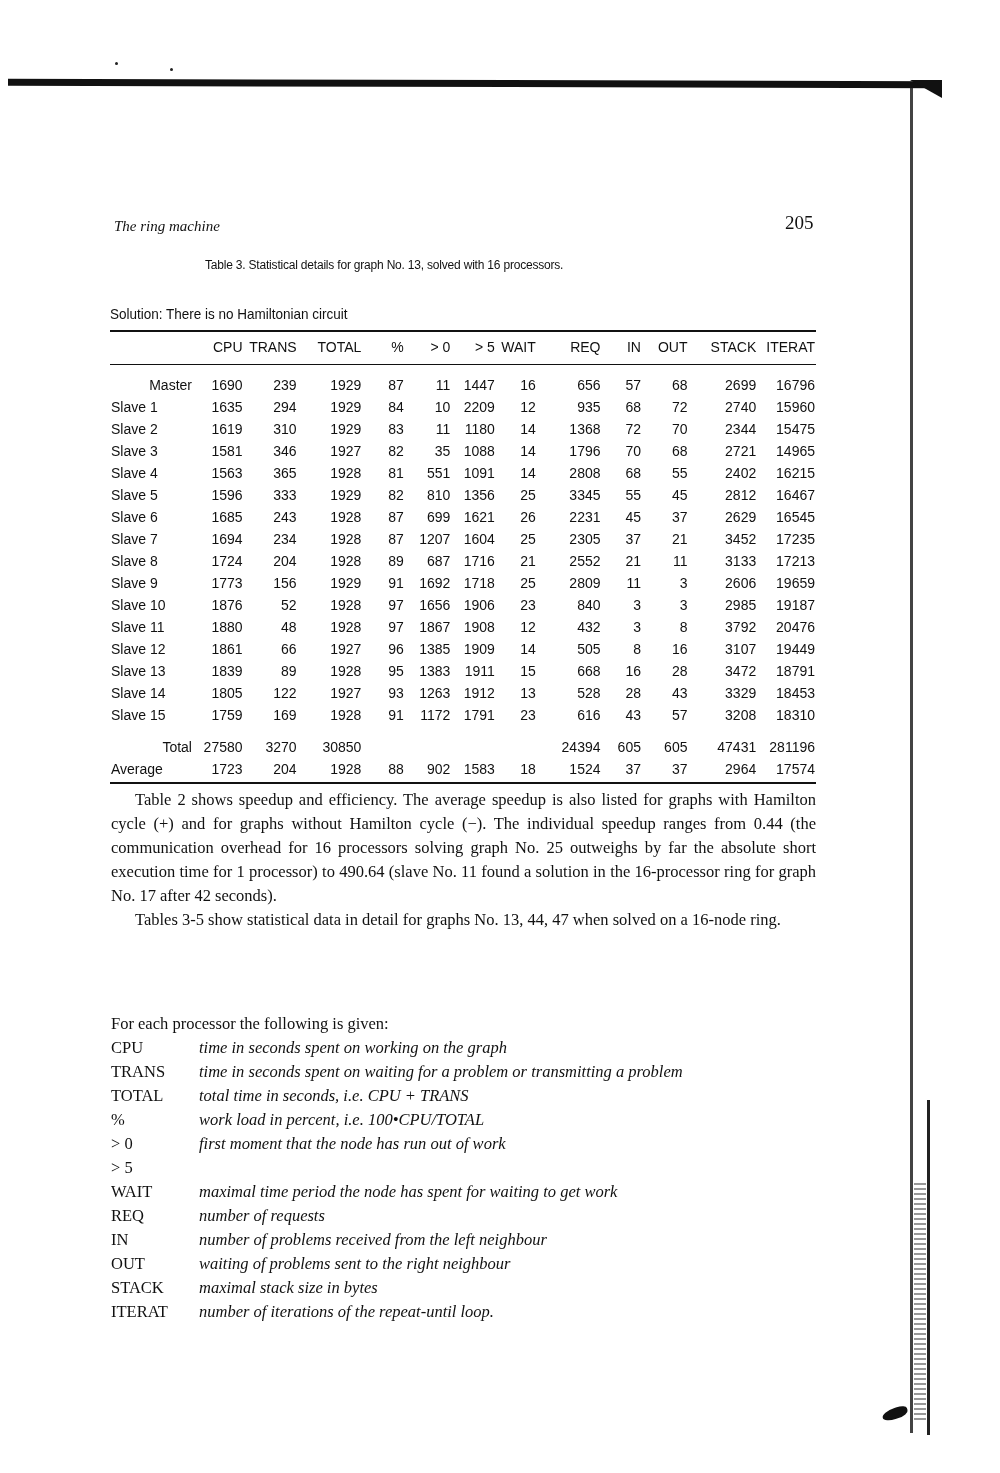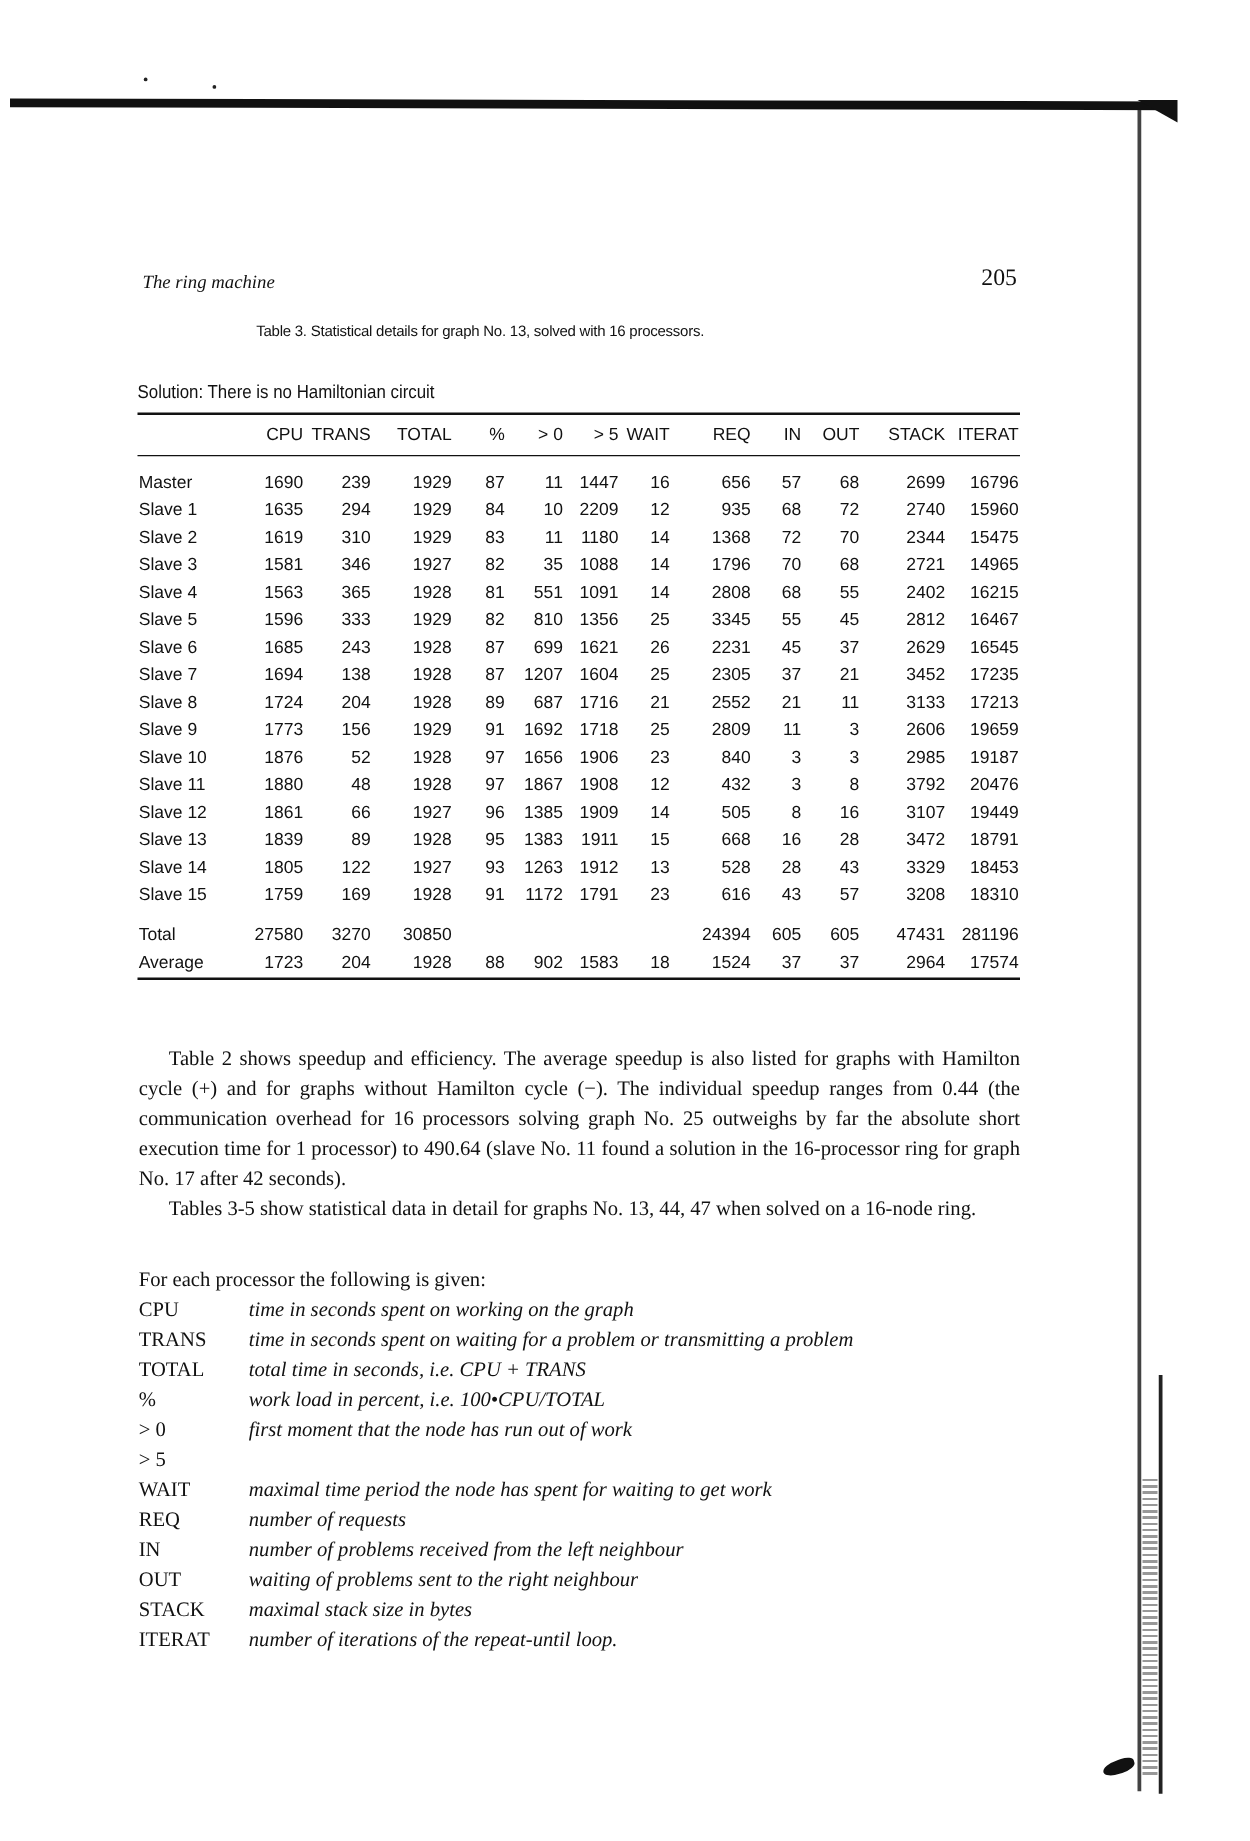--- a/index.html
+++ b/index.html
@@ -25,26 +25,26 @@
   .rule { position: absolute; left: 110px; width: 706px; background: #111; }
   .rule.top { top: 330px; height: 2px; }
   .rule.mid { top: 364px; height: 1px; }
   .rule.bottom { top: 782px; height: 2px; }
 
   table.stats { position: absolute; left: 108px; top: 336px; width: 710px; border-collapse: collapse;
                 font-family: "Liberation Sans", sans-serif; font-size: 14px; }
   table.stats th { font-weight: normal; text-align: right; padding: 2px 3px 8px 3px; height: 18px; white-space: nowrap; }
   table.stats td { text-align: right; padding: 0 3px; height: 22px; white-space: nowrap; }
   table.stats td.label, table.stats th.label { text-align: left; }
-  table.stats tr.gap td { padding-top: 10px; }
+  table.stats tr.gap td { padding-top: 10px; text-align: right; }
   .c0 { width: 80px; } .c1 { width: 44px; } .c2 { width: 46px; } .c3 { width: 58px; }
   .c4 { width: 36px; } .c5 { width: 40px; } .c6 { width: 38px; } .c7 { width: 30px; }
   .c8 { width: 58px; } .c9 { width: 34px; } .c10 { width: 40px; } .c11 { width: 62px; } .c12 { width: 52px; }
 
-  .body-text { position: absolute; left: 111px; top: 835px; width: 705px; font-size: 16.5px; line-height: 24px; text-align: justify; }
+  .body-text { position: absolute; left: 111px; top: 788px; width: 705px; font-size: 16.5px; line-height: 24px; text-align: justify; }
   .body-text p { margin: 0; }
   .body-text p.indent { text-indent: 24px; }
   .defs { position: absolute; left: 111px; top: 1012px; width: 710px; font-size: 16.5px; line-height: 24px; }
   .defs .intro { margin: 0; }
   .def-row { display: flex; }
   .def-term { width: 88px; flex: none; }
   .def-desc { flex: 1; font-style: italic; }
 </style>
 </head>
 <body>
@@ -188,21 +188,21 @@
         <td class="c7">26</td>
         <td class="c8">2231</td>
         <td class="c9">45</td>
         <td class="c10">37</td>
         <td class="c11">2629</td>
         <td class="c12">16545</td>
       </tr>
       <tr>
         <td class="c0 label">Slave  7</td>
         <td class="c1">1694</td>
-        <td class="c2">138</td>
+        <td class="c2">234</td>
         <td class="c3">1928</td>
         <td class="c4">87</td>
         <td class="c5">1207</td>
         <td class="c6">1604</td>
         <td class="c7">25</td>
         <td class="c8">2305</td>
         <td class="c9">37</td>
         <td class="c10">21</td>
         <td class="c11">3452</td>
         <td class="c12">17235</td>

